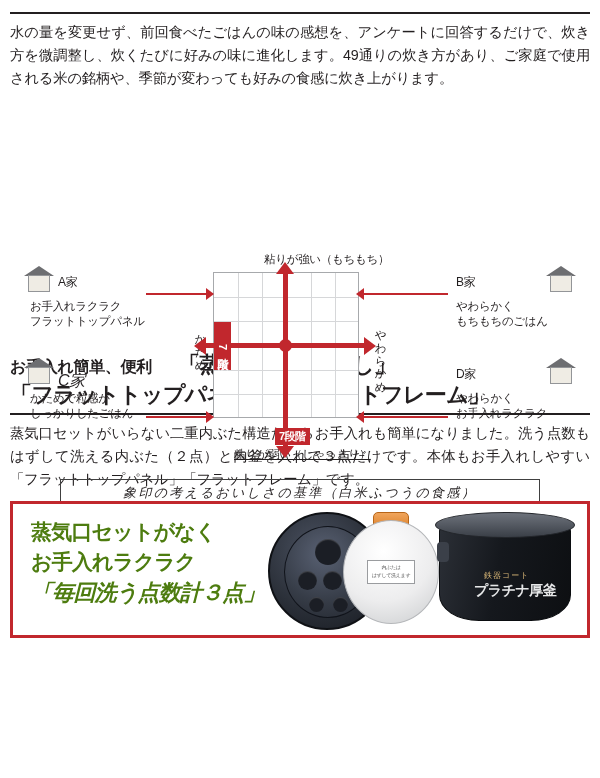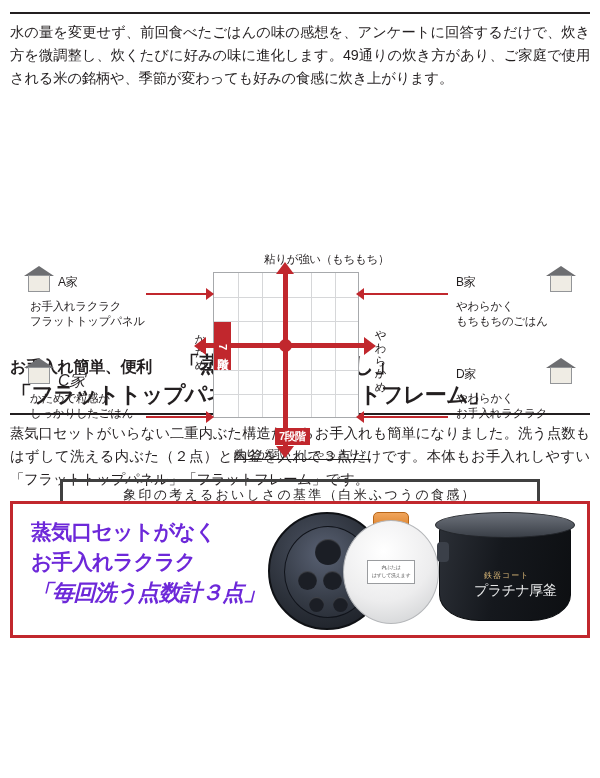--- a/index.html
+++ b/index.html
@@ -131,21 +131,22 @@
   }
   .conn-arrow {
     position: absolute;
     width: 0; height: 0;
   }
 
   .caption-box {
     position: absolute;
     left: 60px; top: 385px;
     width: 480px; height: 27px;
-    border: 3px solid #404040;
+    border: 1px solid #404040;
+    font-style: italic;
   }
   .caption-box span {
     display: block;
     text-align: center;
     font-size: 13px;
     line-height: 25px;
     letter-spacing: 2.2px;
     color: #231f20;
   }
 
@@ -175,21 +176,21 @@
     position: relative;
     margin: 10px 10px 0 10px;
     height: 137px;
     border: 3px solid #c1272d;
     background: #ffffff;
     overflow: hidden;
   }
   .banner-text {
     position: absolute;
     left: 18px; top: 13px;
-    color: #6d28d9;
+    color: #4d7c0f;
     font-weight: bold;
     font-size: 21px;
     line-height: 1.42;
     letter-spacing: -0.8px;
   }
   .banner-text .ln3 { font-size: 22px; font-style: italic; }
 
   .prod {
     position: absolute;
     top: 8px;
@@ -285,21 +286,21 @@
     left: 44px; top: 44px;
     color: #d9b777;
     font-size: 8px;
     letter-spacing: 1px;
   }
   .pot .mark2 {
     position: absolute;
     left: 34px; top: 56px;
     color: #e6e7e8;
     font-size: 14px;
-    font-weight: normal;
+    font-weight: bold;
     letter-spacing: -0.5px;
   }
   .pot .handle {
     position: absolute;
     left: 2px; top: 30px;
     width: 12px; height: 20px;
     border-radius: 4px;
     background: #3b4049;
   }
 </style>

